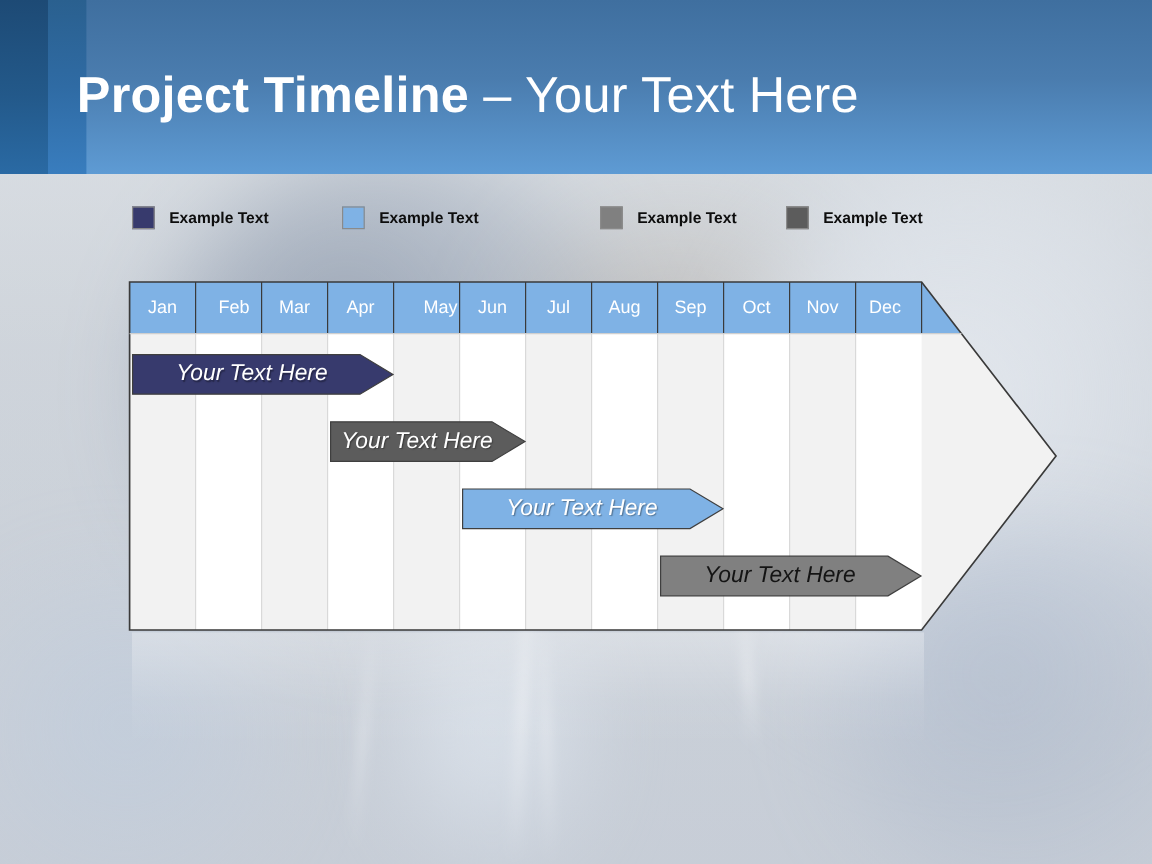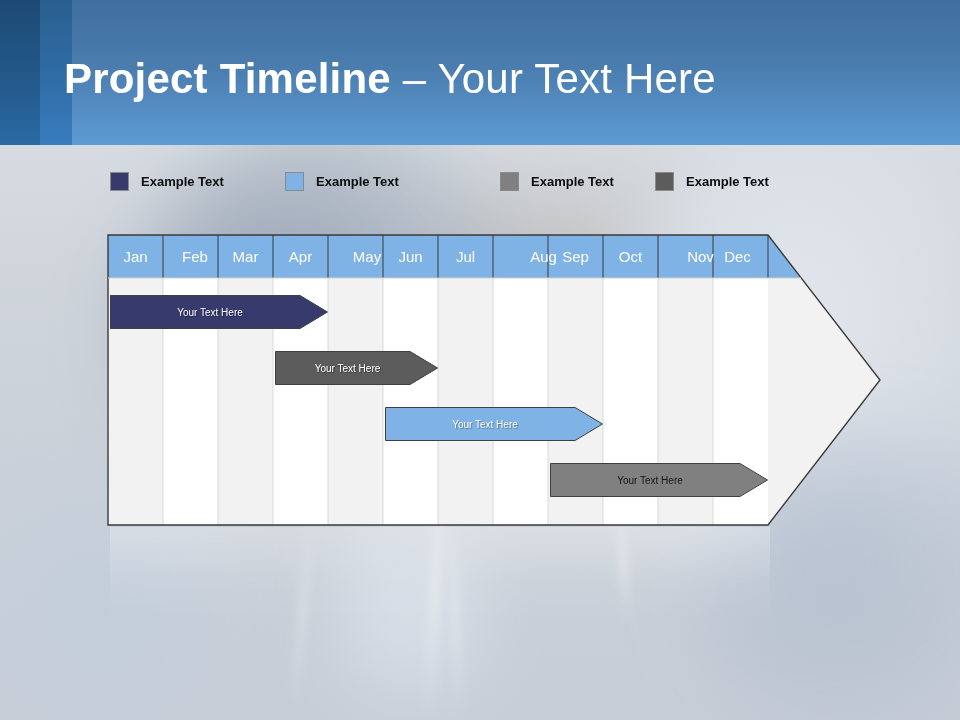--- a/index.html
+++ b/index.html
@@ -131,24 +131,25 @@
     position: absolute;
     height: 34px;
     display: flex;
     align-items: center;
     justify-content: center;
   }
   .bar-svg { position: absolute; left: 0; top: 0; }
   .bar-label {
     position: relative;
     z-index: 2;
-    font-size: 10px;
+    font-size: 19px;
     white-space: nowrap;
     padding-right: 18px;
     text-shadow: 1px 1px 1px rgba(0,0,0,0.35);
+    font-style: italic;
   }
   .bar-label.dark-text { color: #141414; text-shadow: none; }
   .bar-label.light-text { color: #ffffff; }
 
   .month-label {
     position: absolute;
     top: 0;
     height: 43px;
     line-height: 43px;
     text-align: center;
@@ -262,24 +263,24 @@
         <path d="M0,0 L660,0 L772,145 L660,290 L0,290 Z" fill="none" stroke="#3a3a3a" stroke-width="1.4"></path>
         <line x1="0" y1="43" x2="693.2137931034483" y2="43" stroke="#cfcfcf" stroke-width="1"></line>
       </svg>
       <div class="month-label" style="left: 0px; width: 55px;">Jan</div>
       <div class="month-label" style="left: 70px; width: 34px;">Feb</div>
       <div class="month-label" style="left: 110px; width: 55px;">Mar</div>
       <div class="month-label" style="left: 165px; width: 55px;">Apr</div>
       <div class="month-label" style="left: 220px; width: 78px;">May</div>
       <div class="month-label" style="left: 275px; width: 55px;">Jun</div>
       <div class="month-label" style="left: 330px; width: 55px;">Jul</div>
-      <div class="month-label" style="left: 385px; width: 55px; padding-left: 23px;">Aug</div>
+      <div class="month-label" style="left: 385px; width: 55px;">Aug</div>
       <div class="month-label" style="left: 440px; width: 55px;">Sep</div>
       <div class="month-label" style="left: 495px; width: 55px;">Oct</div>
-      <div class="month-label" style="left: 550px; width: 55px; margin-left: 15px;">Nov</div>
+      <div class="month-label" style="left: 550px; width: 55px;">Nov</div>
       <div class="month-label" style="left: 605px; width: 49px;">Dec</div>
       <div class="bar" style="left: 2px; top: 60px; width: 218px;">
         <svg class="bar-svg" width="218" height="34">
           <path d="M0.5,0.5 L190,0.5 L217.5,17 L190,33.5 L0.5,33.5 Z" fill="#373a6d" stroke="#3f3f3f" stroke-width="1"></path>
         </svg>
         <span class="bar-label light-text">Your  Text Here</span>
       </div>
       <div class="bar" style="left: 167px; top: 116px; width: 163px;">
         <svg class="bar-svg" width="163" height="34">
           <path d="M0.5,0.5 L135,0.5 L162.5,17 L135,33.5 L0.5,33.5 Z" fill="#5c5c5c" stroke="#3f3f3f" stroke-width="1"></path>

